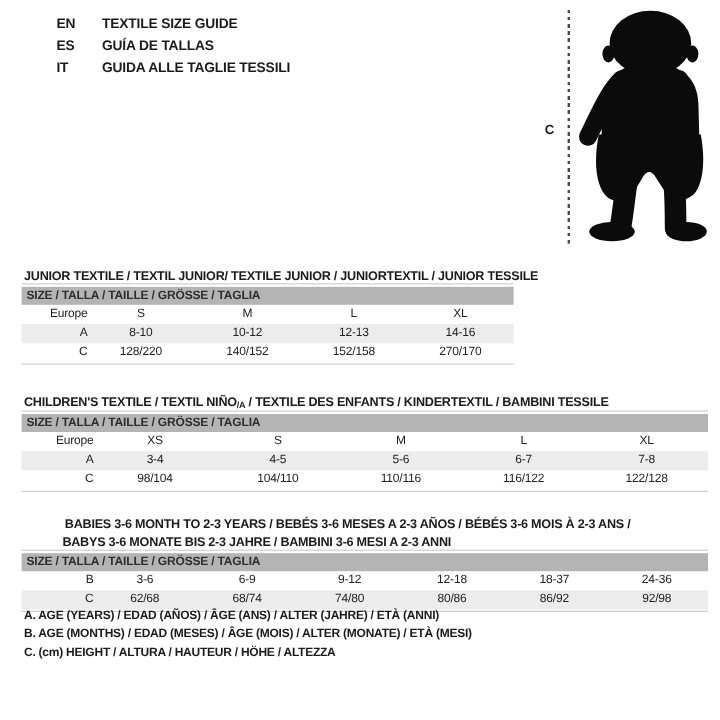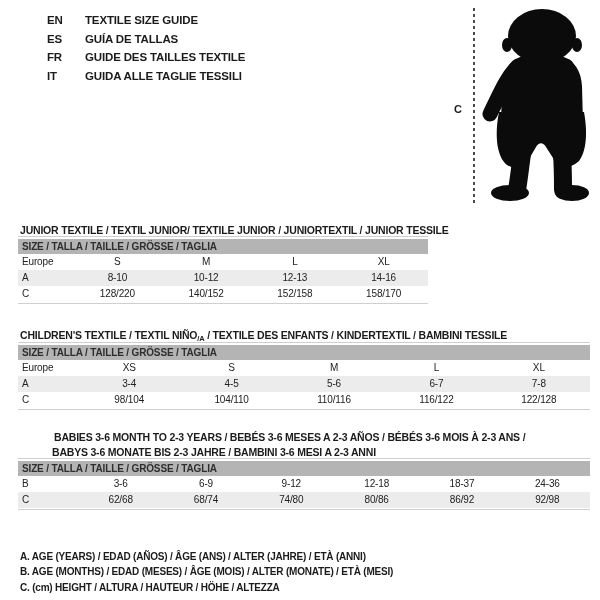--- a/index.html
+++ b/index.html
@@ -38,43 +38,39 @@
   .size-table{position:absolute;left:18px;}
   .rule{height:1px;background:var(--c-rule);}
   .rule-top{margin-bottom:2px;}
   .rule-bottom{margin-top:1px;}
   .size-bar{
     height:15px;line-height:15px;background:var(--c-bar);
     font-size:10px;font-weight:700;color:#2e2e2e;padding-left:4px;
   }
   .trow{display:flex;height:16px;line-height:16px;font-size:10px;font-weight:400;color:#222;}
   .trow.alt{background:var(--c-alt);}
-  .rlabel{padding-left:4px;box-sizing:border-box;}
+  .rlabel{padding-left:4px;box-sizing:border-box;text-align:right;}
   .t-junior .rlabel{flex:0 0 55px;}
   .t-wide .rlabel{flex:0 0 60px;}
   .tcell{flex:1;text-align:center;}
   
-  .footnotes{position:absolute;left:20px;top:551px;}
+  .footnotes{position:absolute;left:20px;top:508px;}
   .footnote{height:15.4px;font-size:10px;font-weight:700;letter-spacing:-0.2px;white-space:nowrap;}
 </style>
 </head>
 <body>
 
 <div class="langs">
   <div class="lang-row">
     <span class="lang-code">EN</span>
     <span>TEXTILE SIZE GUIDE</span>
   </div>
   <div class="lang-row">
     <span class="lang-code">ES</span>
     <span>GUÍA DE TALLAS</span>
-  </div>
-  <div class="lang-row">
-    <span class="lang-code">FR</span>
-    <span>GUIDE DES TAILLES TEXTILE</span>
   </div>
   <div class="lang-row">
     <span class="lang-code">IT</span>
     <span>GUIDA ALLE TAGLIE TESSILI</span>
   </div>
 </div>
 
 <div class="figure">
   <div class="dash-line"></div>
   <span class="fig-label">C</span>
@@ -114,21 +110,21 @@
         <div class="tcell">8-10</div>
         <div class="tcell">10-12</div>
         <div class="tcell">12-13</div>
         <div class="tcell">14-16</div>
       </div>
       <div class="trow">
         <div class="rlabel">C</div>
         <div class="tcell">128/220</div>
         <div class="tcell">140/152</div>
         <div class="tcell">152/158</div>
-        <div class="tcell">158/170</div>
+        <div class="tcell">270/170</div>
       </div>
     </div>
   <div class="rule rule-bottom"></div>
 </section>
 
 <h2 class="sec-title" style="top:320px;">
   <span>CHILDREN'S TEXTILE / TEXTIL NIÑO</span><span class="subA">/A</span><span> / TEXTILE DES ENFANTS / KINDERTEXTIL / BAMBINI TESSILE</span>
 </h2>
 <section class="size-table t-wide" style="top:342px;width:572px;">
   <div class="rule rule-top"></div>

